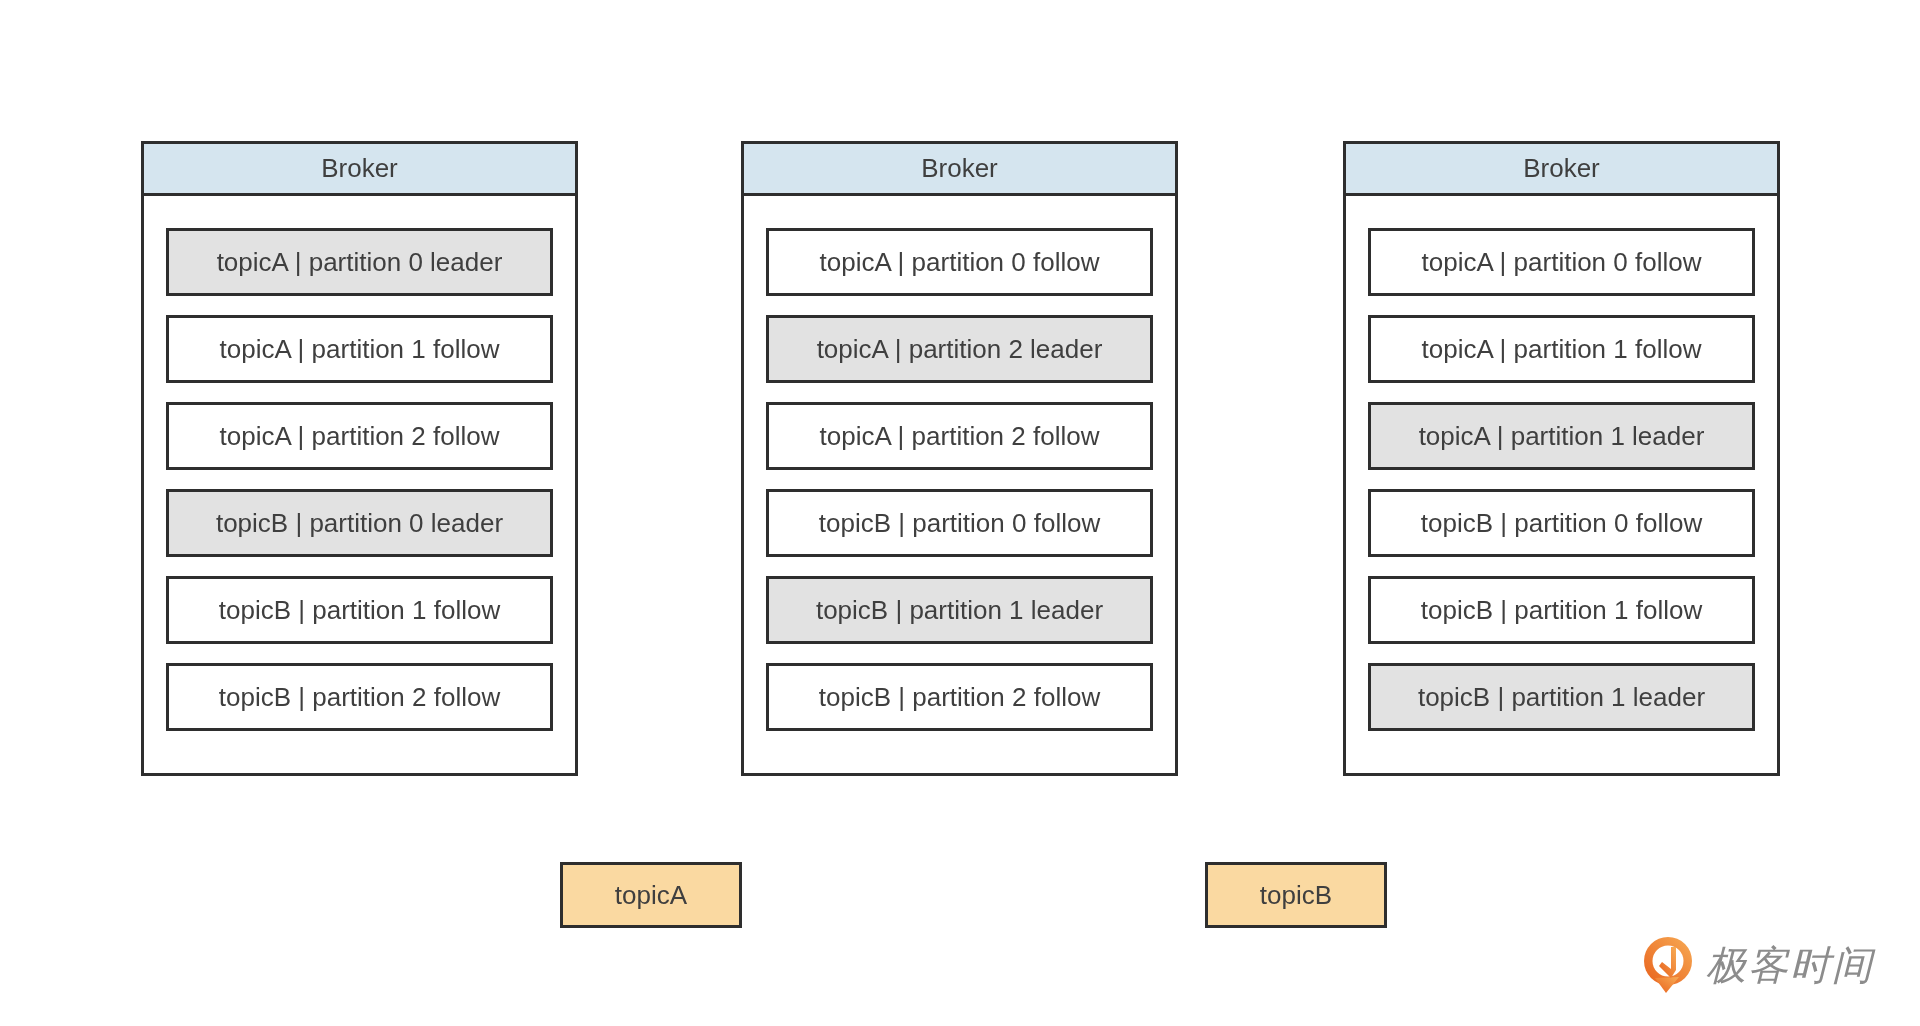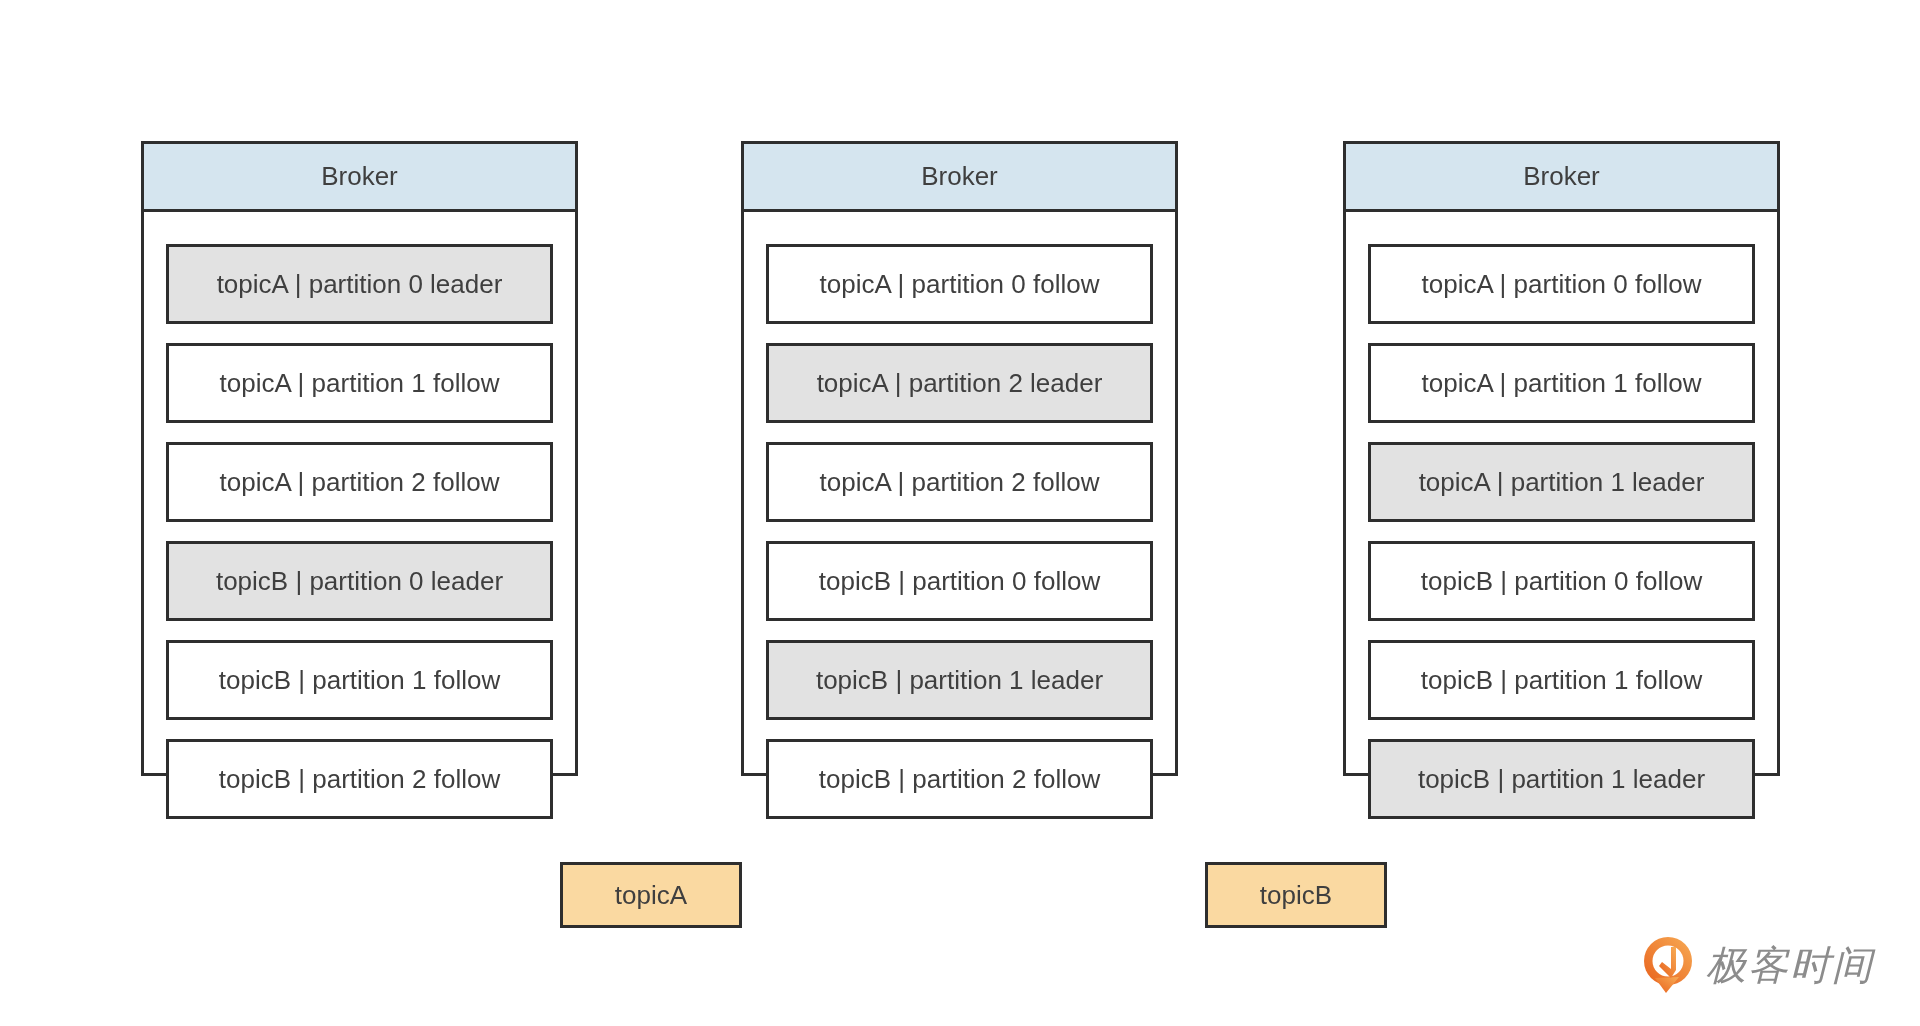--- a/index.html
+++ b/index.html
@@ -21,38 +21,38 @@
     width: 437px;
     height: 635px;
     border: 3px solid #2e2e2e;
     background: #ffffff;
     box-sizing: border-box;
   }
   .broker-1 { left: 141px; }
   .broker-2 { left: 741px; }
   .broker-3 { left: 1343px; }
   .broker-header {
-    height: 68px;
+    height: 52px;
     background: #d5e5ef;
     border-bottom: 3px solid #2e2e2e;
     box-sizing: border-box;
     display: flex;
     align-items: center;
     justify-content: center;
     font-size: 26px;
     color: #3f3f3f;
   }
   .broker-body {
     padding: 32px 22px 30px 22px;
     display: flex;
     flex-direction: column;
     gap: 19px;
   }
   .partition {
-    height: 80px;
+    height: 68px;
     box-sizing: border-box;
     border: 3px solid #2e2e2e;
     background: #ffffff;
     display: flex;
     align-items: center;
     justify-content: center;
     font-size: 26px;
     color: #3f3f3f;
     white-space: nowrap;
   }

